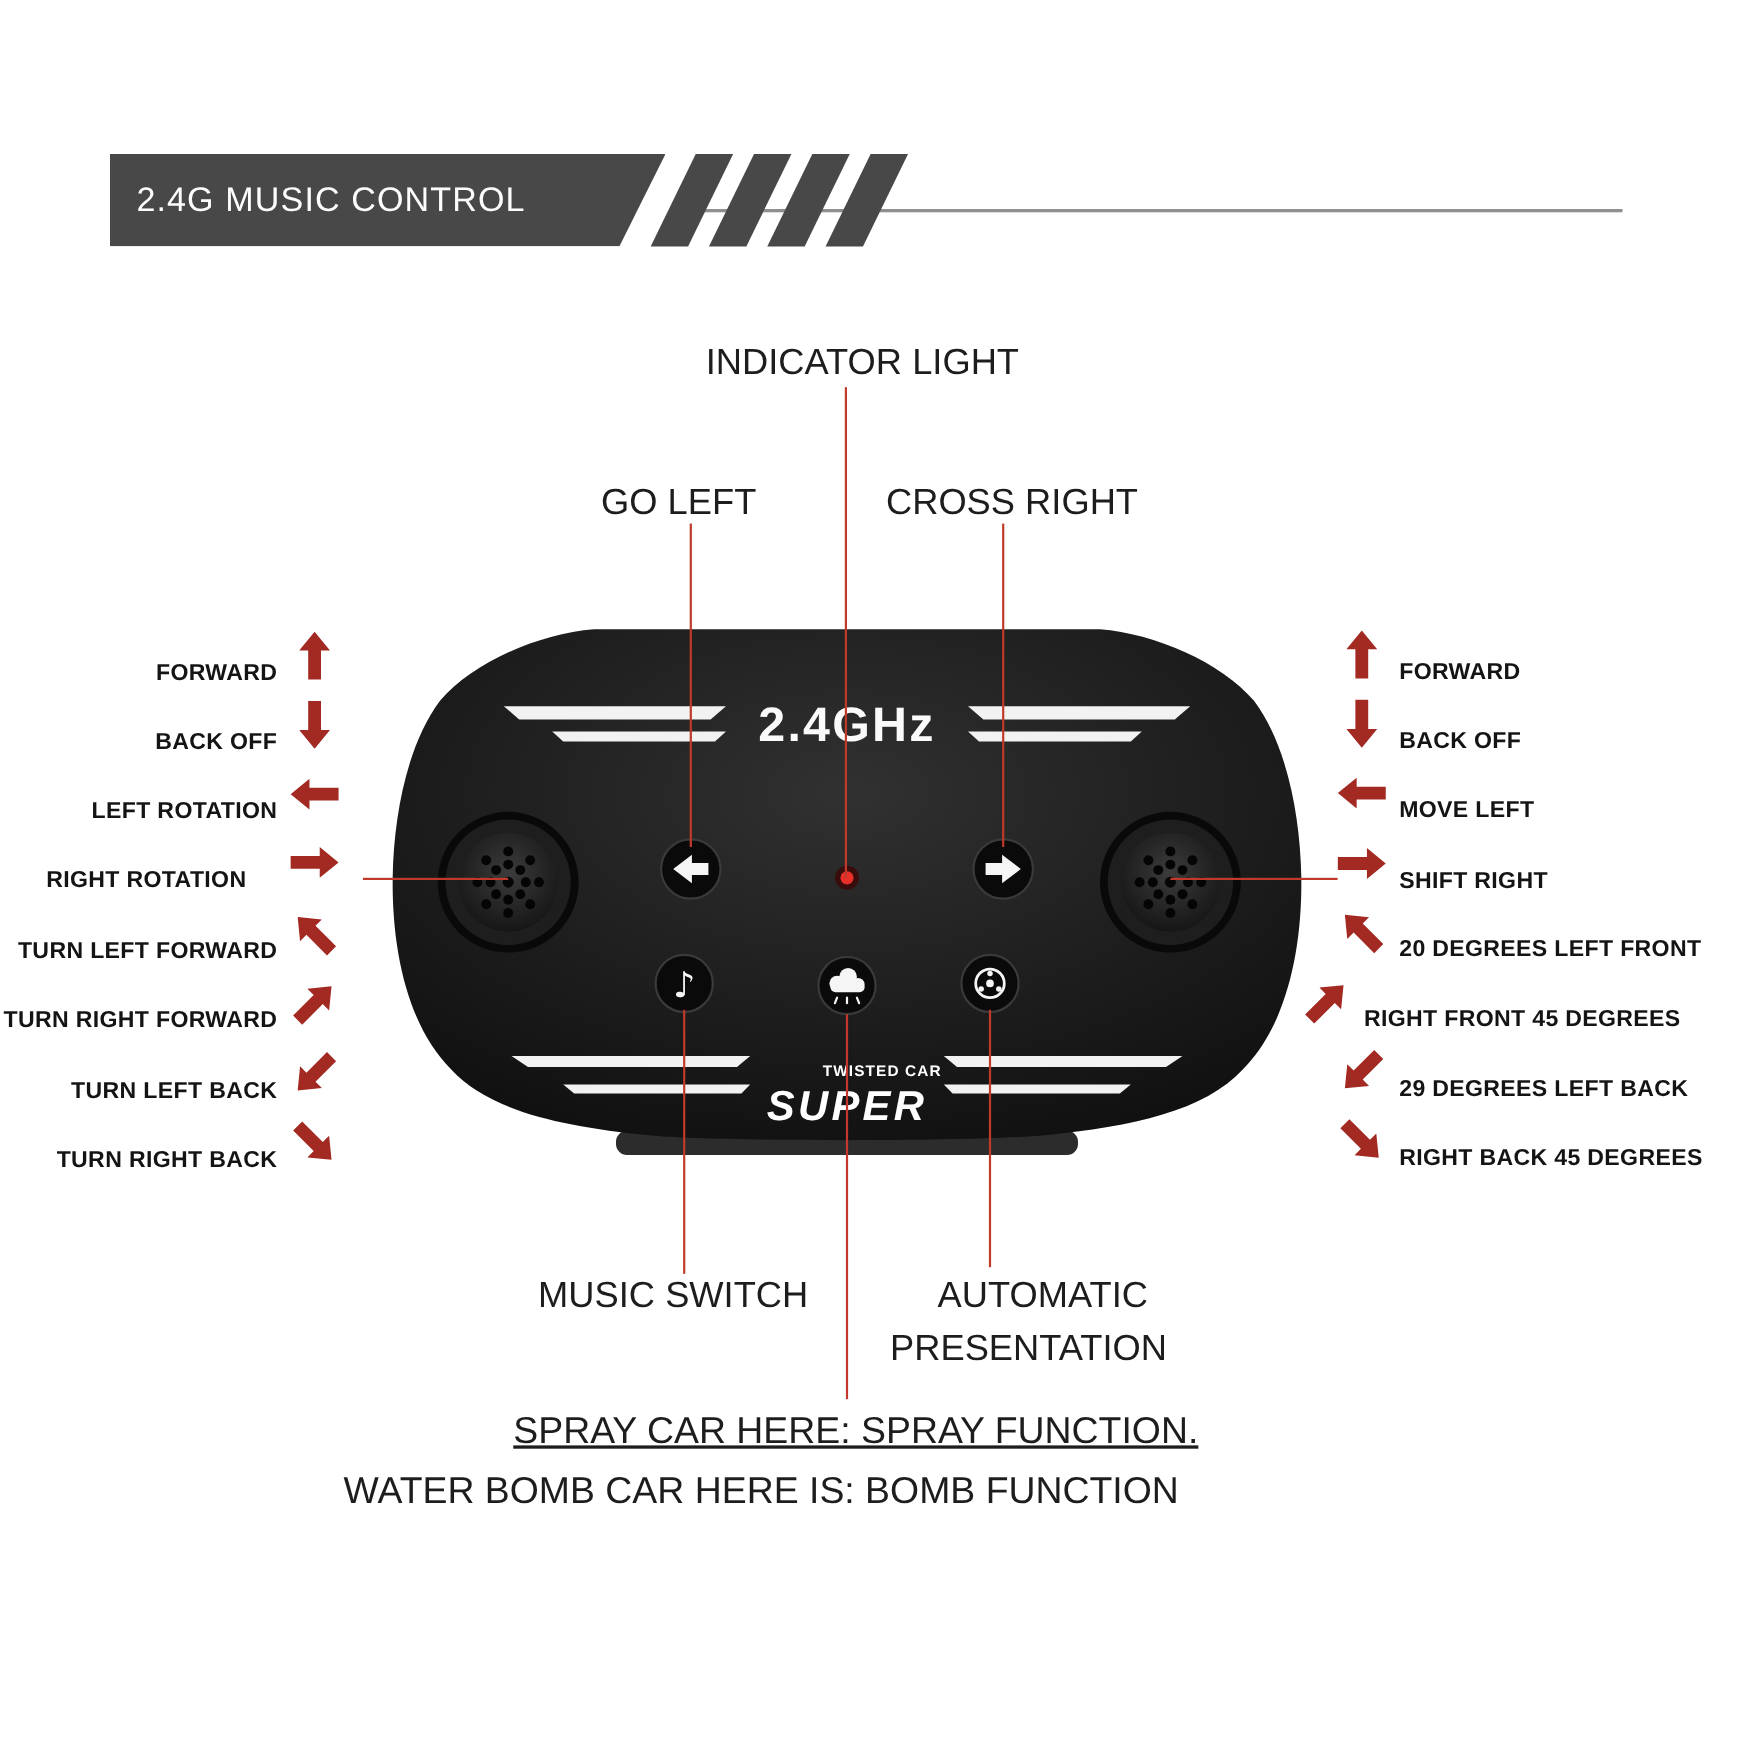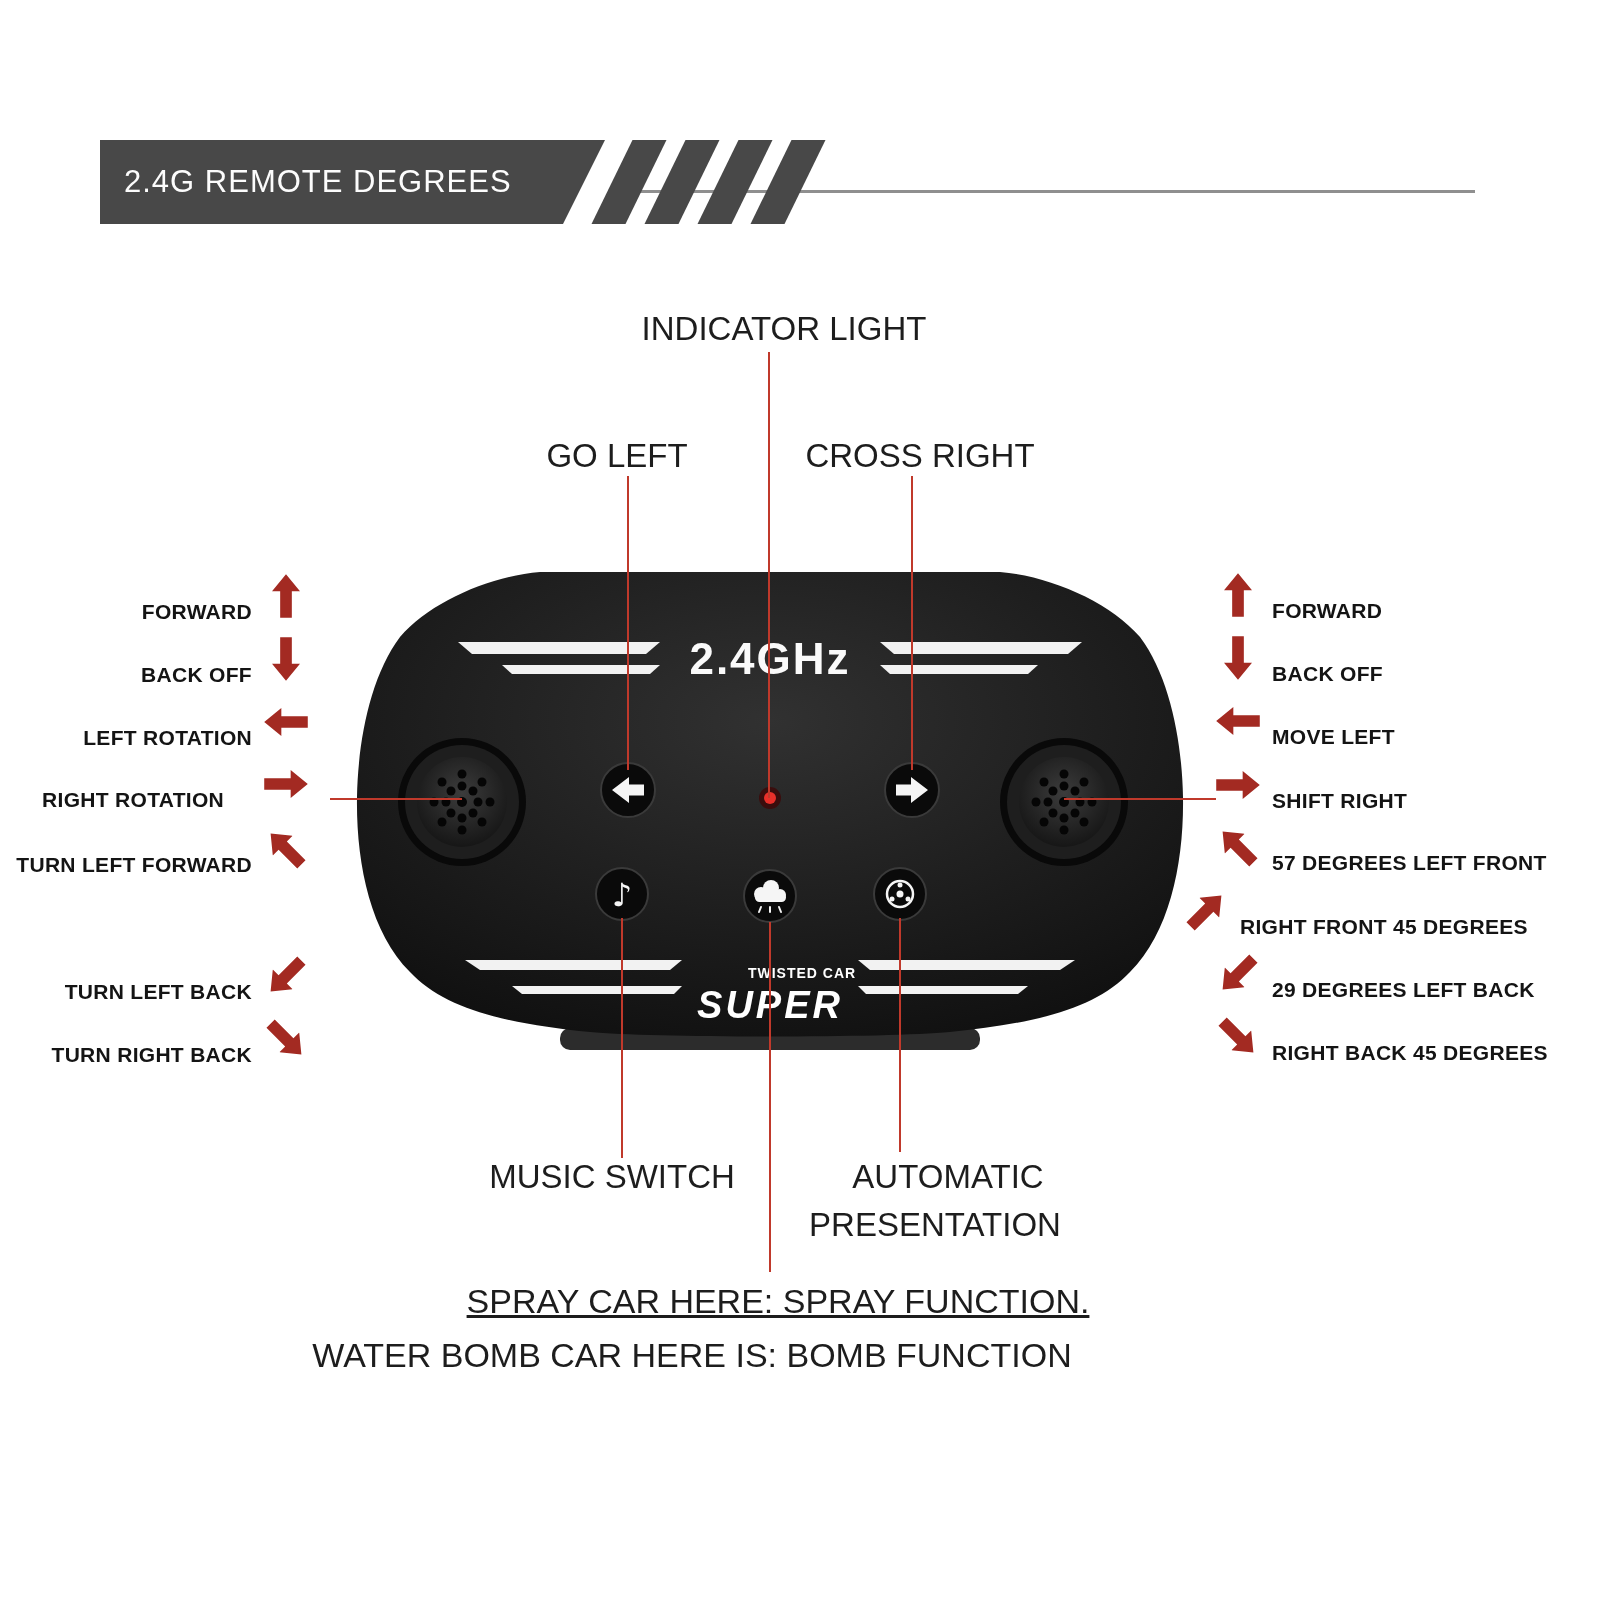--- a/index.html
+++ b/index.html
@@ -44,21 +44,21 @@
   <defs>
     <symbol id="block-arrow" viewBox="0 0 36 56">
       <path d="M18 0 L36 22 L25.5 22 L25.5 56 L10.5 56 L10.5 22 L0 22 Z"></path>
     </symbol>
   </defs>
 </svg>
 
 <div class="page">
 
   <div class="banner">
-    <span>2.4G REMOTE DEGREES</span>
+    <span>2.4G MUSIC CONTROL</span>
   </div>
   <div class="stripe s1"></div>
   <div class="stripe s2"></div>
   <div class="stripe s3"></div>
   <div class="stripe s4"></div>
   <div class="gline"></div>
 
   <div class="callout" style="left:772px;top:310px;margin-left:12px;">INDICATOR LIGHT</div>
   <div class="callout" style="left:617px;top:437px;">GO LEFT</div>
   <div class="callout" style="left:920px;top:437px;">CROSS RIGHT</div>
@@ -242,20 +242,28 @@
       </span>
   </div>
   <div class="side-row" style="top:821px;right:1288px;">
     <span class="side-label">TURN LEFT FORWARD</span>
     <span class="arrow-box">
         <svg class="dir-up-left">
           <use href="#block-arrow"></use>
         </svg>
       </span>
   </div>
+  <div class="side-row" style="top:884px;right:1288px;">
+    <span class="side-label">TURN RIGHT FORWARD</span>
+    <span class="arrow-box">
+        <svg class="dir-up-right">
+          <use href="#block-arrow"></use>
+        </svg>
+      </span>
+  </div>
   <div class="side-row" style="top:948px;right:1288px;">
     <span class="side-label">TURN LEFT BACK</span>
     <span class="arrow-box">
         <svg class="dir-down-left">
           <use href="#block-arrow"></use>
         </svg>
       </span>
   </div>
   <div class="side-row" style="top:1011px;right:1288px;">
     <span class="side-label">TURN RIGHT BACK</span>
@@ -297,21 +305,21 @@
         </svg>
       </span>
     <span class="side-label">SHIFT RIGHT</span>
   </div>
   <div class="side-row" style="top:819px;left:1212px;">
     <span class="arrow-box">
         <svg class="dir-up-left">
           <use href="#block-arrow"></use>
         </svg>
       </span>
-    <span class="side-label">57 DEGREES LEFT FRONT</span>
+    <span class="side-label">20 DEGREES LEFT FRONT</span>
   </div>
   <div class="side-row" style="top:883px;left:1180px;">
     <span class="arrow-box">
         <svg class="dir-up-right">
           <use href="#block-arrow"></use>
         </svg>
       </span>
     <span class="side-label">RIGHT FRONT 45 DEGREES</span>
   </div>
   <div class="side-row" style="top:946px;left:1212px;">

